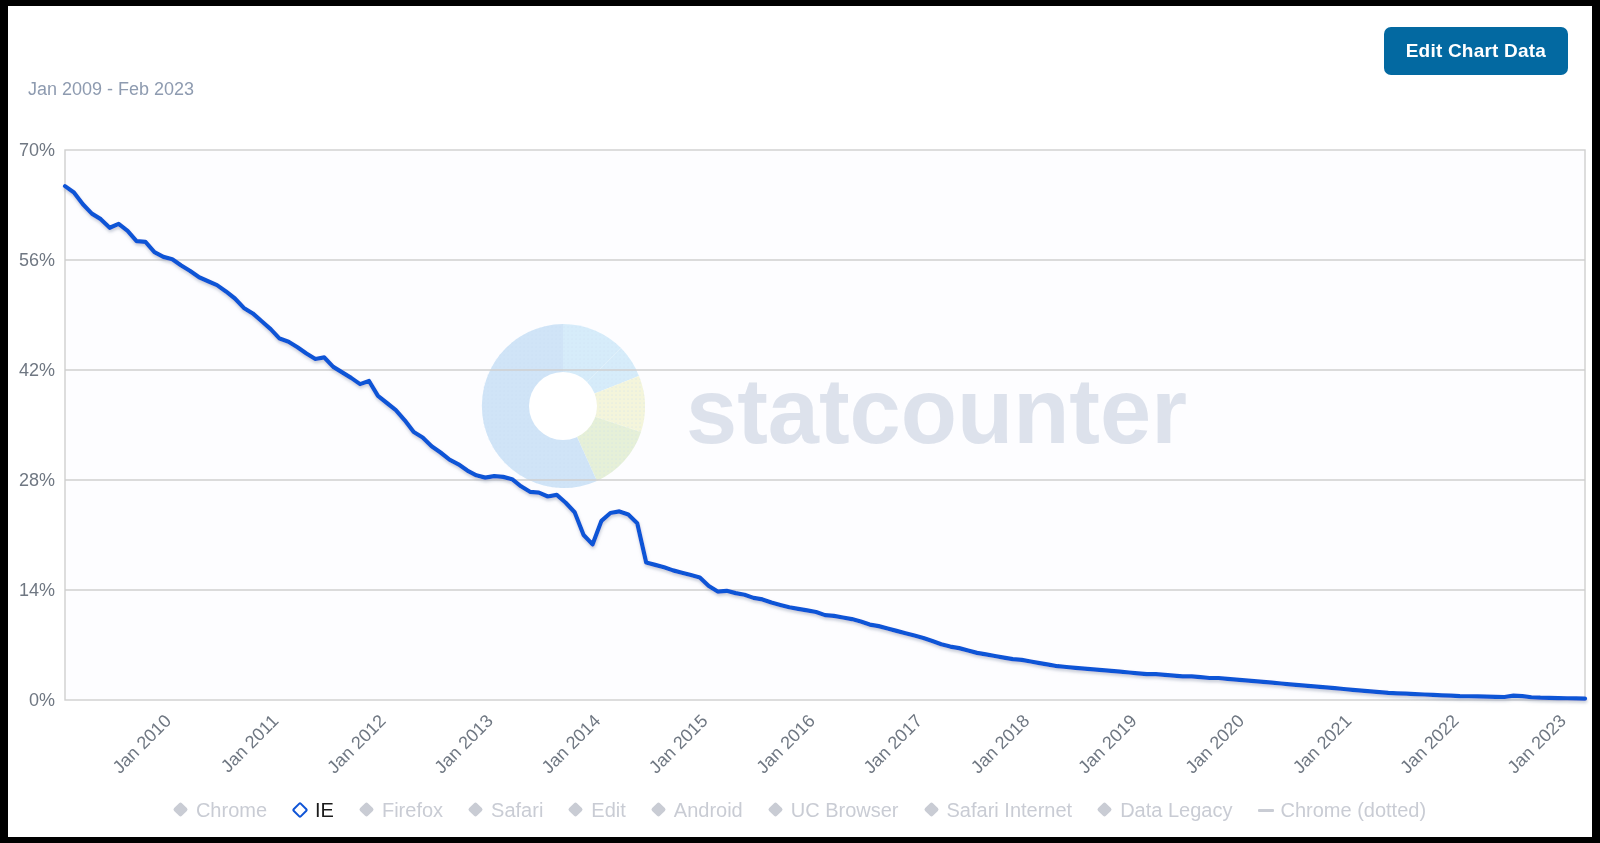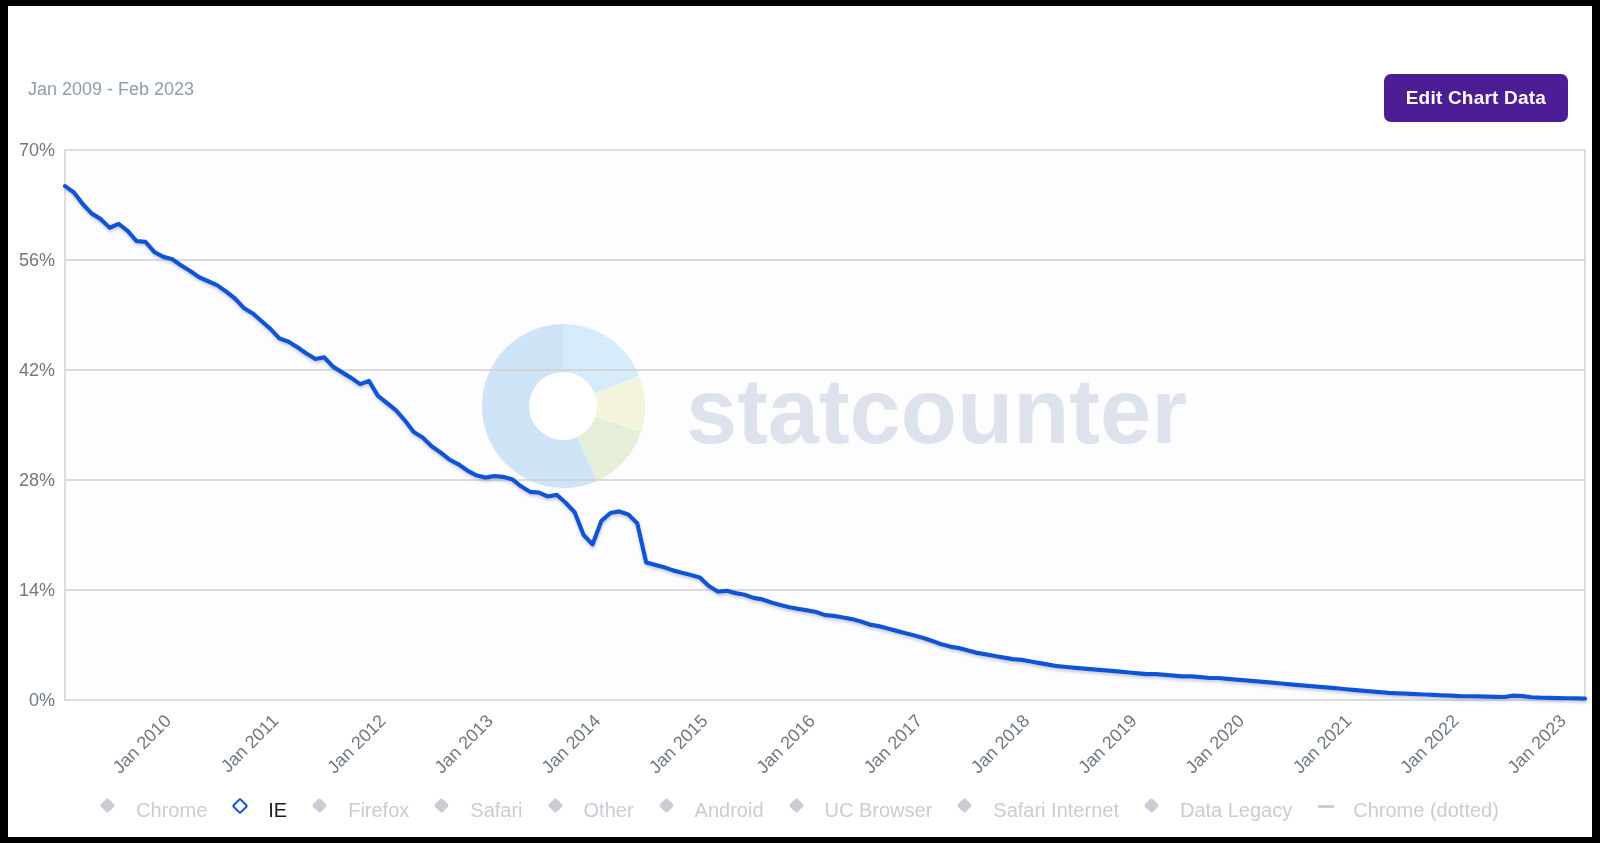--- a/index.html
+++ b/index.html
@@ -53,32 +53,31 @@
     top: 73px;
     font-size: 18px;
     font-weight: 400;
     color: #8e9bb0;
     white-space: nowrap;
   }
   #edit-chart-data {
     position: absolute;
     right: 24px;
     top: 21px;
-    background: #4c1d95;
+    background: #0369a1;
     color: #ffffff;
     border: none;
     border-radius: 7px;
     font-family: "Liberation Sans", sans-serif;
     font-size: 19px;
     font-weight: bold;
     padding: 14px 22px 15px 22px;
     cursor: pointer;
     line-height: 1;
     letter-spacing: 0.2px;
-    margin-top: 47px;
   }
 
   
   #chart-area {
     position: absolute;
     left: 0;
     top: 132px;
     width: 1584px;
     height: 640px;
   }
@@ -96,22 +95,22 @@
     height: 44px;
     display: flex;
     flex-direction: row;
     align-items: center;
     justify-content: center;
     gap: 0px;
   }
   .legend-item {
     display: flex;
     flex-direction: row;
-    align-items: flex-start;
-    gap: 20px;
+    align-items: center;
+    gap: 7px;
     padding: 0 13px;
     cursor: pointer;
     user-select: none;
     white-space: nowrap;
   }
   .legend-label {
     font-size: 20px;
     color: #c9ccd4;
     font-weight: 400;
   }
@@ -247,21 +246,21 @@
         <div class="legend-item">
           <span class="legend-marker">
             <span class="diamond"></span>
           </span>
           <span class="legend-label">Safari</span>
         </div>
         <div class="legend-item">
           <span class="legend-marker">
             <span class="diamond"></span>
           </span>
-          <span class="legend-label">Other</span>
+          <span class="legend-label">Edit</span>
         </div>
         <div class="legend-item">
           <span class="legend-marker">
             <span class="diamond"></span>
           </span>
           <span class="legend-label">Android</span>
         </div>
         <div class="legend-item">
           <span class="legend-marker">
             <span class="diamond"></span>

